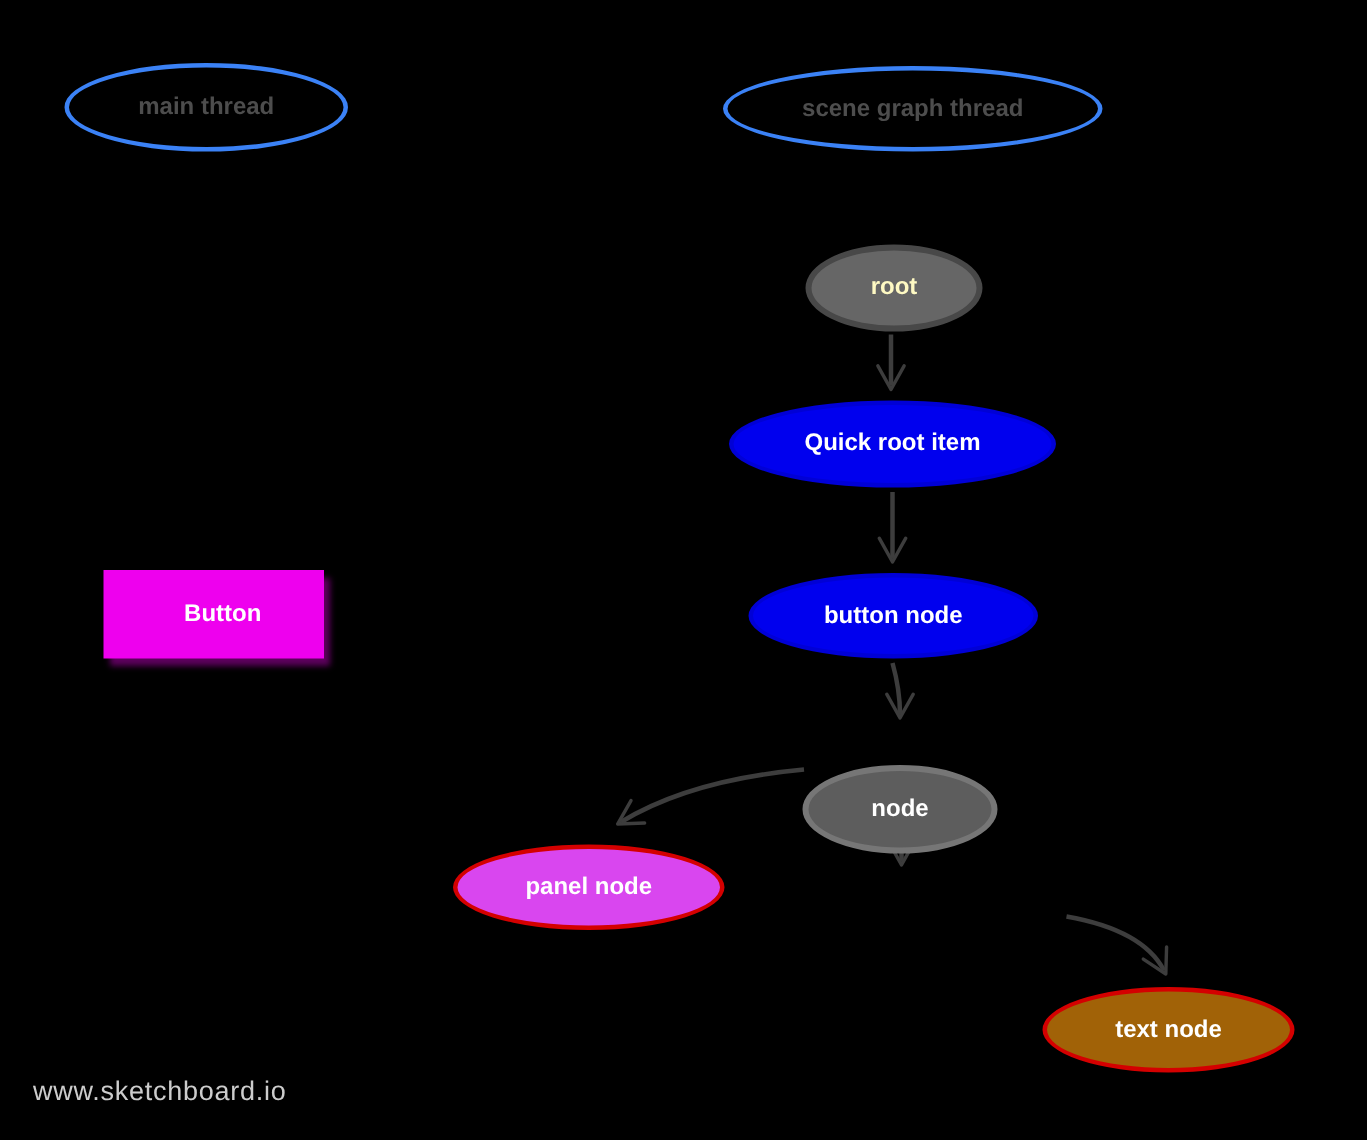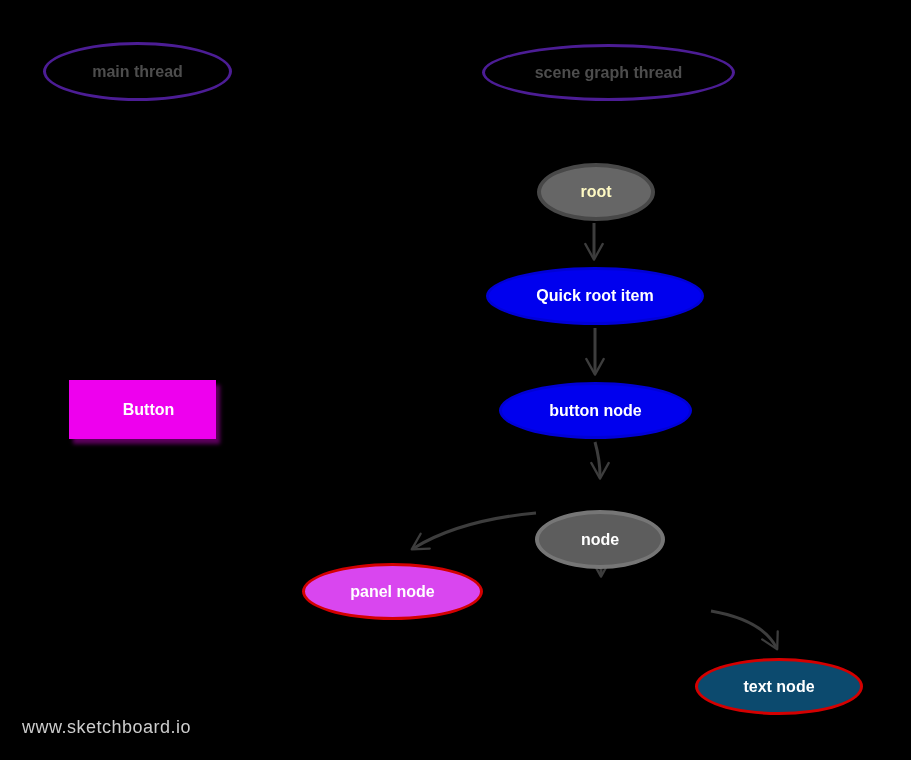--- a/index.html
+++ b/index.html
@@ -17,21 +17,21 @@
     position: absolute;
     display: flex; align-items: center; justify-content: center;
     font-weight: bold; font-size: 16px; color: #ffffff;
     box-sizing: border-box; text-align: center;
   }
   .ellipse { border-radius: 50%; }
 
   
   .lane {
     position: absolute; border-radius: 50%;
-    border: 3px solid #4c1d95; background: transparent;
+    border: 3px solid #3b82f6; background: transparent;
     display: flex; align-items: center; justify-content: center;
     font-weight: bold; font-size: 16px; color: #4d4d4d;
     box-sizing: border-box;
   }
   #lane-main   { left: 43px;  top: 42px; width: 189px; height: 59px; }
   #lane-scene  { left: 482px; top: 44px; width: 253px; height: 57px; }
 
   
   #n-root      { left: 537px; top: 163px; width: 118px; height: 58px; border-width: 4px; border-style: solid; }
   #n-quick     { left: 486px; top: 267px; width: 218px; height: 58px; border-width: 3px; border-style: solid; }
@@ -97,19 +97,19 @@
 
   <div class="node ellipse" id="n-node" style="background-color: rgb(93, 93, 93); border-color: rgb(118, 118, 118); color: rgb(255, 255, 255);">
     <span>node</span>
   </div>
 
   <div class="node ellipse" id="n-panel" style="background-color: #d946ef; border-color: rgb(212, 0, 0); color: rgb(255, 255, 255);">
     <span>panel node</span>
   </div>
 
 
-  <div class="node ellipse" id="n-textnode" style="background-color: #0c4a6e; border-color: rgb(212, 0, 0); color: rgb(255, 255, 255);">
+  <div class="node ellipse" id="n-textnode" style="background-color: #a16207; border-color: rgb(212, 0, 0); color: rgb(255, 255, 255);">
     <span>text node</span>
   </div>
 
   <div class="watermark" style="color: rgb(204, 204, 204);">www.sketchboard.io</div>
 
 </div>
 
 </body></html>

